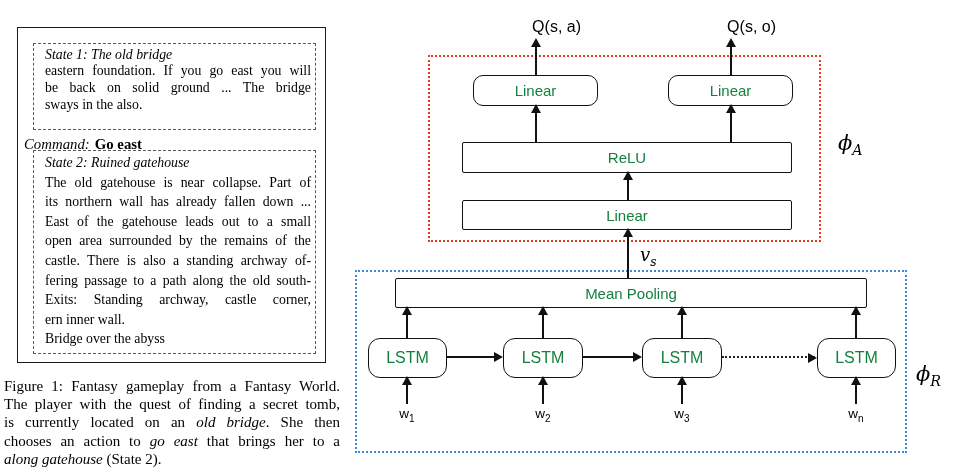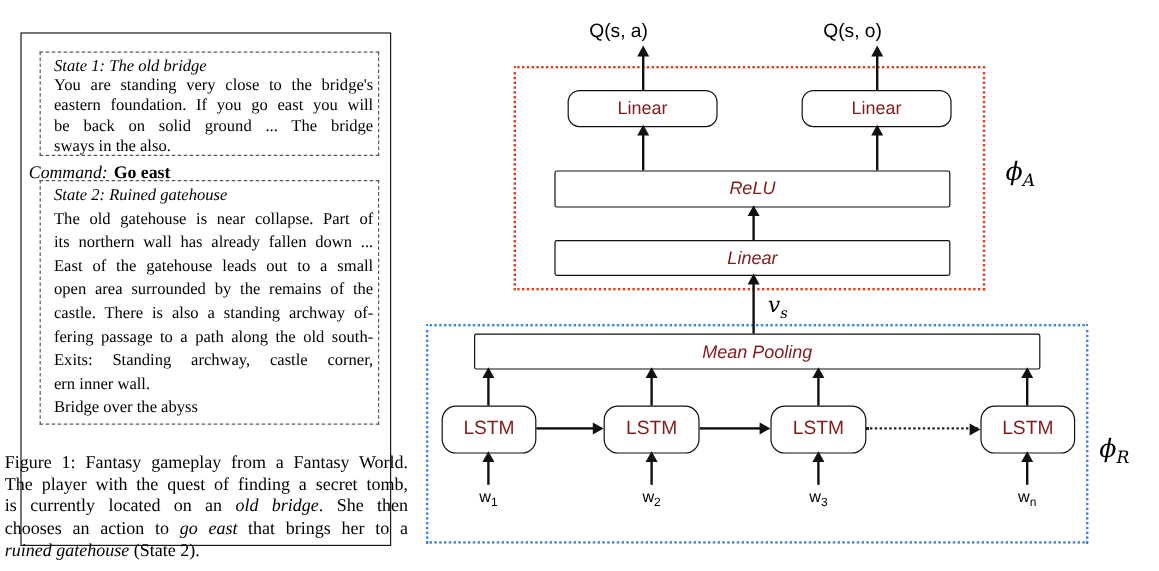--- a/index.html
+++ b/index.html
@@ -3,21 +3,21 @@
 <meta charset="utf-8">
 <style>
   html,body { margin:0; padding:0; background:#fff; }
   .canvas {
     position:relative; width:966px; height:476px; background:#ffffff;
     font-family:"Liberation Serif", serif; color:#000; overflow:hidden;
   }
 
   
   .outer-box {
-    position:absolute; left:17px; top:27px; width:309px; height:428px;
+    position:absolute; left:17px; top:27px; width:309px; height:336px;
     border:1.8px solid #1a1a1a; background:#fff; box-sizing:border-box;
   }
   .state-box {
     position:absolute; left:15px; width:283px;
     border:1.4px dashed #5a5a5a; box-sizing:border-box;
     padding:2px 4px 0 11px; font-size:13.8px;
   }
   .state-box.s1 { top:15px; height:87px; }
   .state-box.s2 { top:122px; height:204px; }
   .stitle { font-style:italic; line-height:17px; }
@@ -33,27 +33,27 @@
     position:absolute; left:4px; top:377px; width:336px; font-size:15px;
   }
   .caption .tline { line-height:18.2px; }
   .caption em { font-style:italic; }
 
   
   .dotted-frame { position:absolute; border:2px dotted #000; box-sizing:border-box; background:transparent; }
   .nbox {
     position:absolute; background:#fff; border:1.8px solid #111; box-sizing:border-box;
     display:flex; align-items:center; justify-content:center;
-    font-family:"Liberation Sans", sans-serif; font-size:15px; color:#7f1d1d;
+    font-family:"Liberation Sans", sans-serif; font-size:15px; color:#15803d;
   }
   .nbox.small  { border-radius:10px; }
-  .nbox.wide   { border-radius:2px;font-style:italic; }
+  .nbox.wide   { border-radius:2px; }
   .nbox.lstm   { border-radius:12px; font-size:16px; }
   .qlabel {
-    position:absolute; width:90px; text-align:left;
+    position:absolute; width:90px; text-align:right;
     font-family:"Liberation Sans", sans-serif; font-size:16px;
   }
   .wlabel {
     position:absolute; width:42px; text-align:center;
     font-family:"Liberation Sans", sans-serif; font-size:13.5px;
   }
   .wlabel sub { font-size:10px; }
   .math { position:absolute; font-family:"DejaVu Serif", serif; font-style:italic; }
   .math.phi { font-size:21px; }
   .math.vs  { font-size:18px; }
@@ -76,21 +76,20 @@
 </style>
 </head>
 <body>
 
 <div class="canvas">
 
   <div class="outer-box">
     <div class="state-box s1">
       <div class="stitle">State 1: The old bridge</div>
       <div class="sbody">
-          <div class="tline just"><span>You are standing very close to the bridge's</span></div>
           <div class="tline just"><span>eastern foundation. If you go east you will</span></div>
           <div class="tline just"><span>be back on solid ground ... The bridge</span></div>
           <div class="tline"><span>sways in the also.</span></div>
         </div>
     </div>
     <div class="command-line">
       <em>Command:</em><b>Go east</b>
     </div>
     <div class="state-box s2">
       <div class="stitle">State 2: Ruined gatehouse</div>
@@ -106,21 +105,21 @@
           <div class="tline"><span>Bridge over the abyss</span></div>
         </div>
     </div>
   </div>
 
   <div class="caption">
       <div class="tline just"><span>Figure 1: Fantasy gameplay from a Fantasy World.</span></div>
       <div class="tline just"><span>The player with the quest of finding a secret tomb,</span></div>
       <div class="tline just"><span>is currently located on an </span><em>old bridge</em><span>. She then</span></div>
       <div class="tline just"><span>chooses an action to </span><em>go east</em><span> that brings her to a</span></div>
-      <div class="tline"><em>ruined gatehouse</em><span> (State 2).</span></div>
+      <div class="tline"><em>along gatehouse</em><span> (State 2).</span></div>
     </div>
 
   <div class="qlabel" style="left:491px; top:18px;">Q(s, a)</div>
   <div class="qlabel" style="left:686px; top:18px;">Q(s, o)</div>
 
   <div class="dotted-frame" style="left: 428px; top: 55px; width: 393px; height: 187px; border-color: rgb(224, 60, 32);"></div>
 
   <div class="dotted-frame" style="left: 355px; top: 270px; width: 552px; height: 183px; border-color: rgb(62, 134, 216);"></div>
 
   <div class="arr-v" style="left:535px; top:40px; height:35px;"></div>

